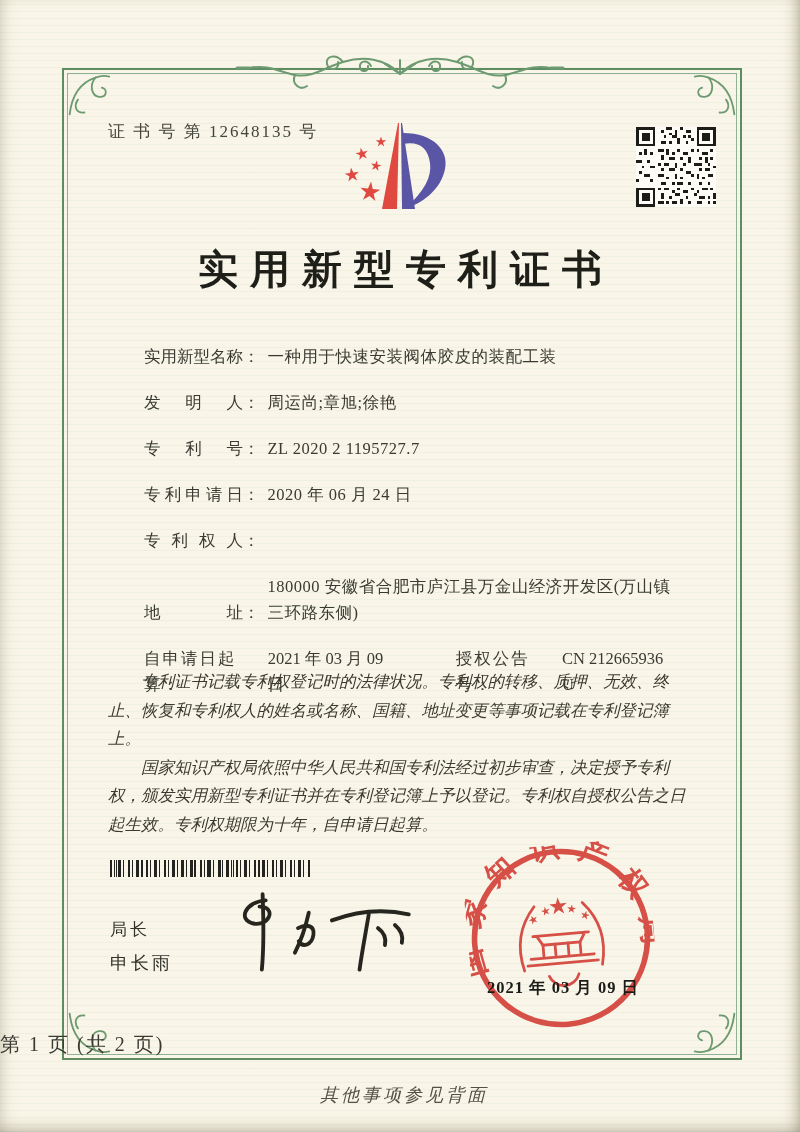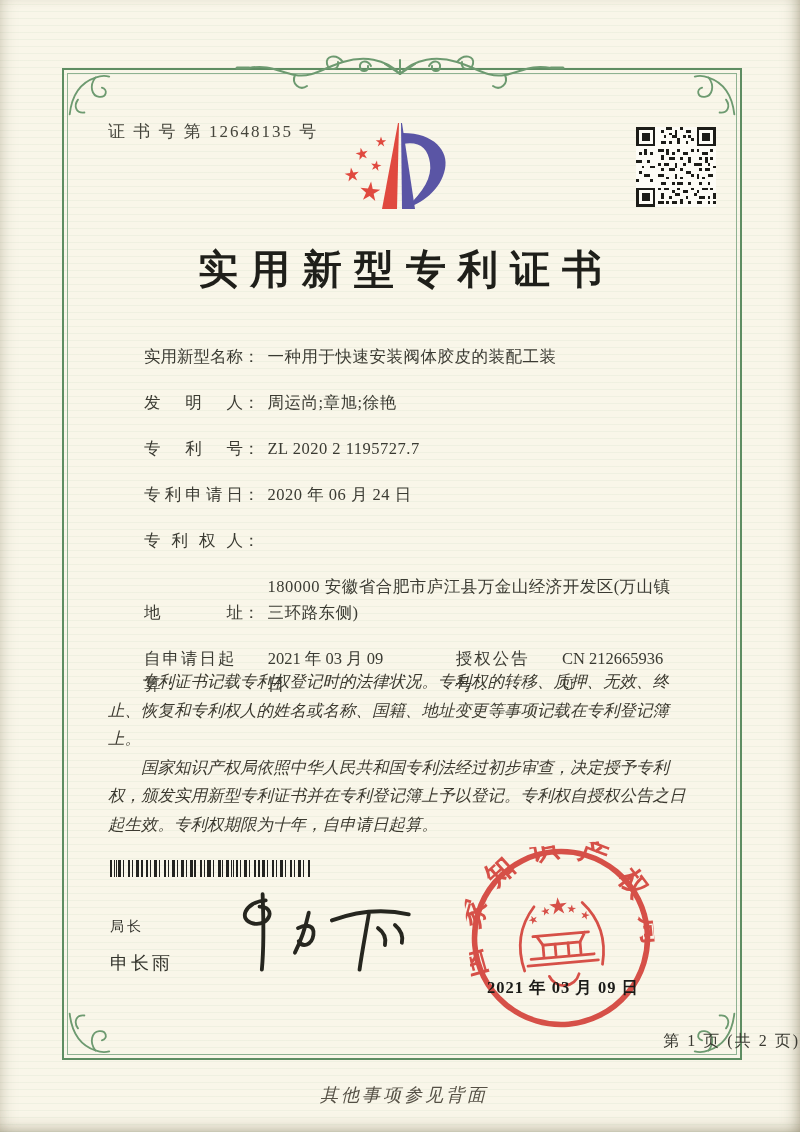--- a/index.html
+++ b/index.html
@@ -40,29 +40,29 @@
                font-style:italic; color:#3c3a30; }
   .body-text p { text-indent:2em; margin:0; }
 
   .barcode { left:110px; top:860px; width:200px; height:17px;
     background-image:
       repeating-linear-gradient(90deg,#23231f 0 2px,transparent 2px 4px,#23231f 4px 5px,
         transparent 5px 8px,#23231f 8px 11px,transparent 11px 13px,#23231f 13px 14px,transparent 14px 18px),
       repeating-linear-gradient(90deg,transparent 0 6px,#23231f 6px 7px,transparent 7px 13px);
   }
 
-  .sig-role { left:110px; top:918px; font-size:14px; letter-spacing:3px; color:#33332c; }
+  .sig-role { left:110px; top:918px; font-size:17px; letter-spacing:3px; color:#33332c; }
   .sig-name { left:110px; top:951px; font-size:18px; letter-spacing:3px; color:#33332c; }
   .sig-script { left:218px; top:886px; }
 
   .seal { left:468px; top:845px; width:186px; height:186px; transform:rotate(-5deg); opacity:.93; }
   .seal-date { left:470px; top:977px; width:186px; text-align:center;
                font-size:16.5px; color:#1b1b18; letter-spacing:1px; font-weight:700; z-index:3; }
 
-  .page-num { left:0; right:0; top:1031px; text-align:right; font-size:16px; letter-spacing:2px; color:#3a3a32; }
+  .page-num { left:0; right:0; top:1031px; text-align:left; font-size:20px; letter-spacing:2px; color:#3a3a32; }
   .back-note { left:0; right:0; top:1083px; text-align:center; font-size:18px;
                font-style:italic; letter-spacing:3px; color:#555045;margin-left:8px; }
 
   .top-ornament { left:50%; top:44px; transform:translateX(-50%); }
   .corner { width:46px; height:46px; }
   .corner.tl { left:66px; top:72px; }
   .corner.tr { right:62px; top:72px; transform:scaleX(-1); }
   .corner.bl { left:66px; bottom:76px; transform:scaleY(-1); }
   .corner.br { right:62px; bottom:76px; transform:scale(-1,-1); }
 </style>

